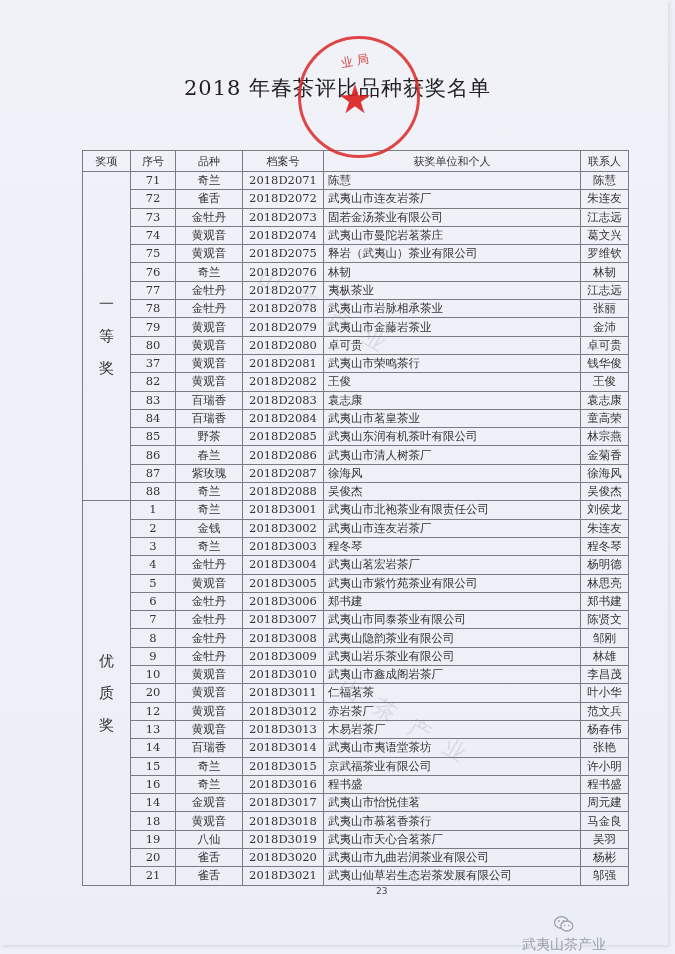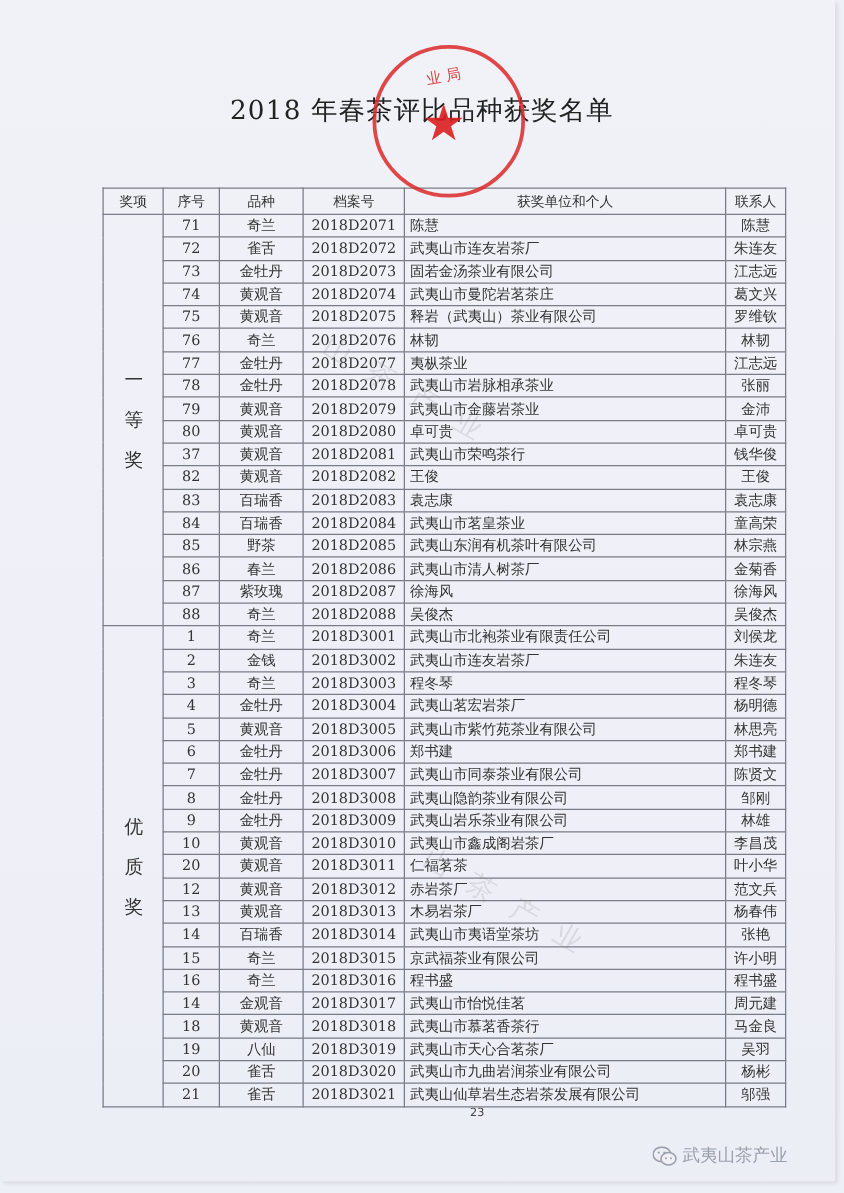--- a/index.html
+++ b/index.html
@@ -27,26 +27,26 @@
   }
   table.awards td, table.awards th {
     border:1px solid #7a7c85; padding:0; height:17.3px; line-height:17px;
     text-align:center; font-weight:normal; white-space:nowrap; overflow:hidden;
   }
   table.awards th { height:20px; font-size:11px; }
   td.unit { text-align:left !important; padding-left:4px !important; }
   td.cat {
     vertical-align:middle; font-size:15px; line-height:34px; color:#333;
   }
-  .cat-text { display:inline-block; width:16px; word-break:break-all; white-space:normal; line-height:32px;text-align:right;}
+  .cat-text { display:inline-block; width:16px; word-break:break-all; white-space:normal; line-height:32px;}
   col.c1{width:48px;} col.c2{width:45px;} col.c3{width:67px;} col.c4{width:81px;} col.c5{width:257px;} col.c6{width:48px;}
   .pagenum { position:absolute; left:336px; top:886px; font-size:9px; font-family:"DejaVu Sans",sans-serif; color:#444;margin-left:40px; }
   .brand {
     position:absolute; left:522px; top:916px; font-size:14px; color:#9aa0ab;
-    font-family:"DejaVu Sans",sans-serif; display:flex; align-items:center; gap:4px;
+    font-family:"DejaVu Sans",sans-serif; display:flex; align-items:center; gap:4px;flex-direction:column;
   }
   .stamp {
     position:absolute; left:298px; top:36px; width:116px; height:116px;
     border:3px solid rgba(220,40,40,0.85); border-radius:50%;
     pointer-events:none;
   }
   .stamp .star {
     position:absolute; left:36px; top:40px; font-size:40px; color:rgba(220,30,30,0.9); line-height:40px;
   }
   .stamp .arc {

